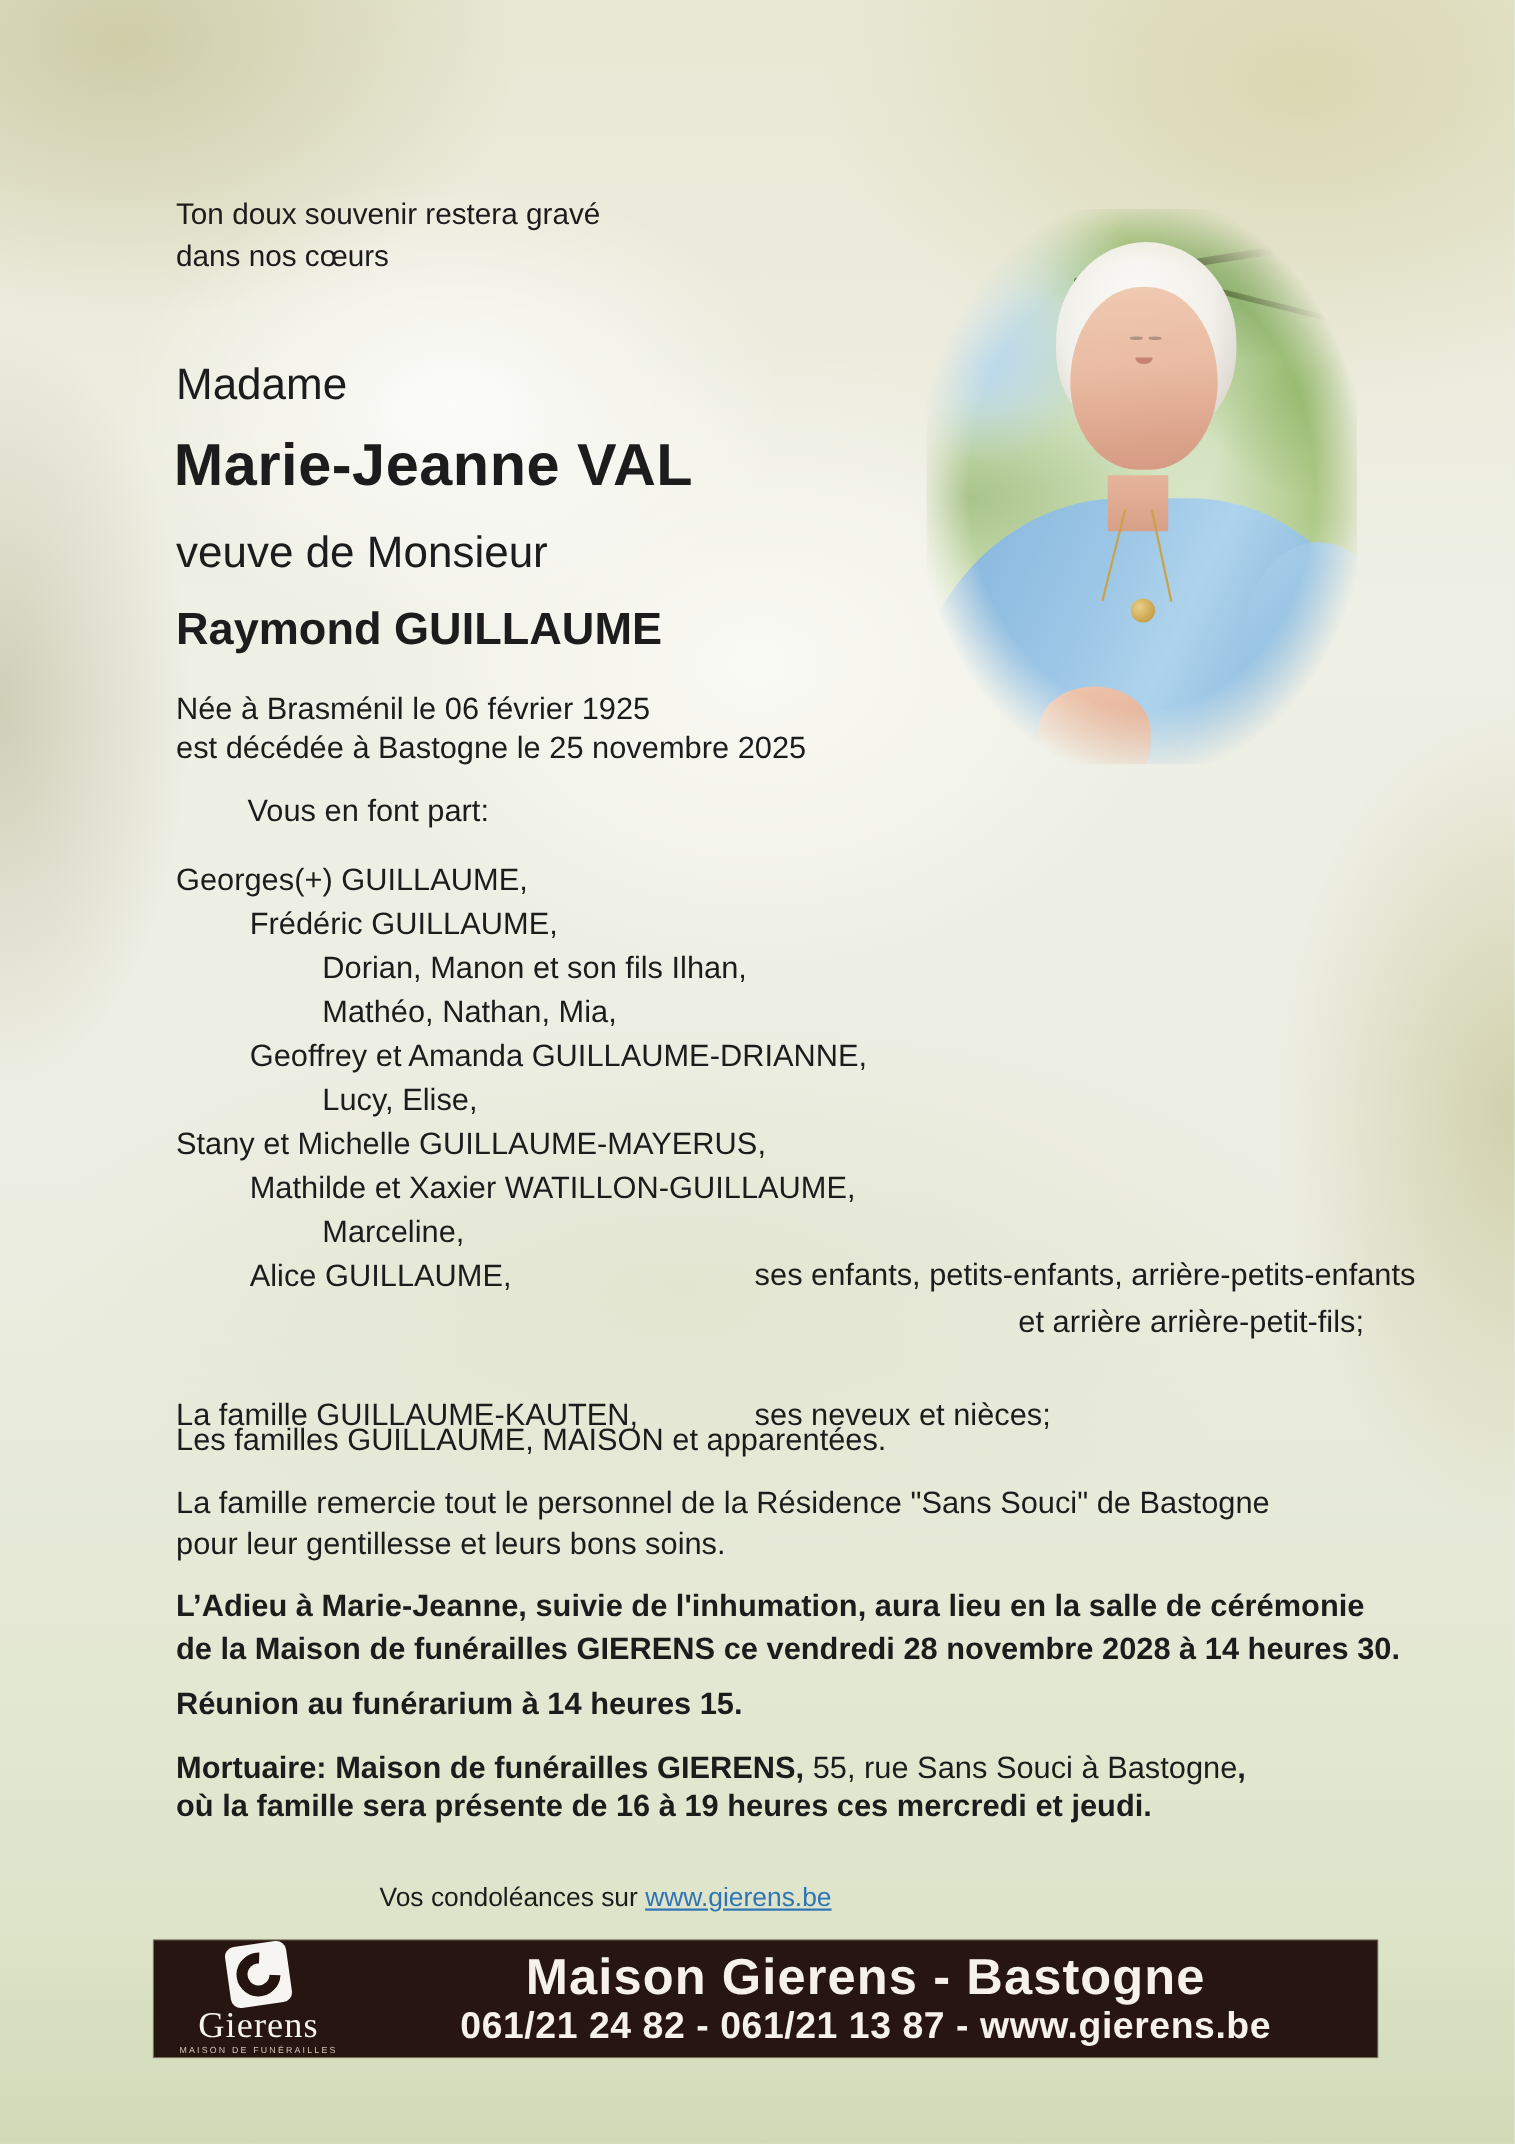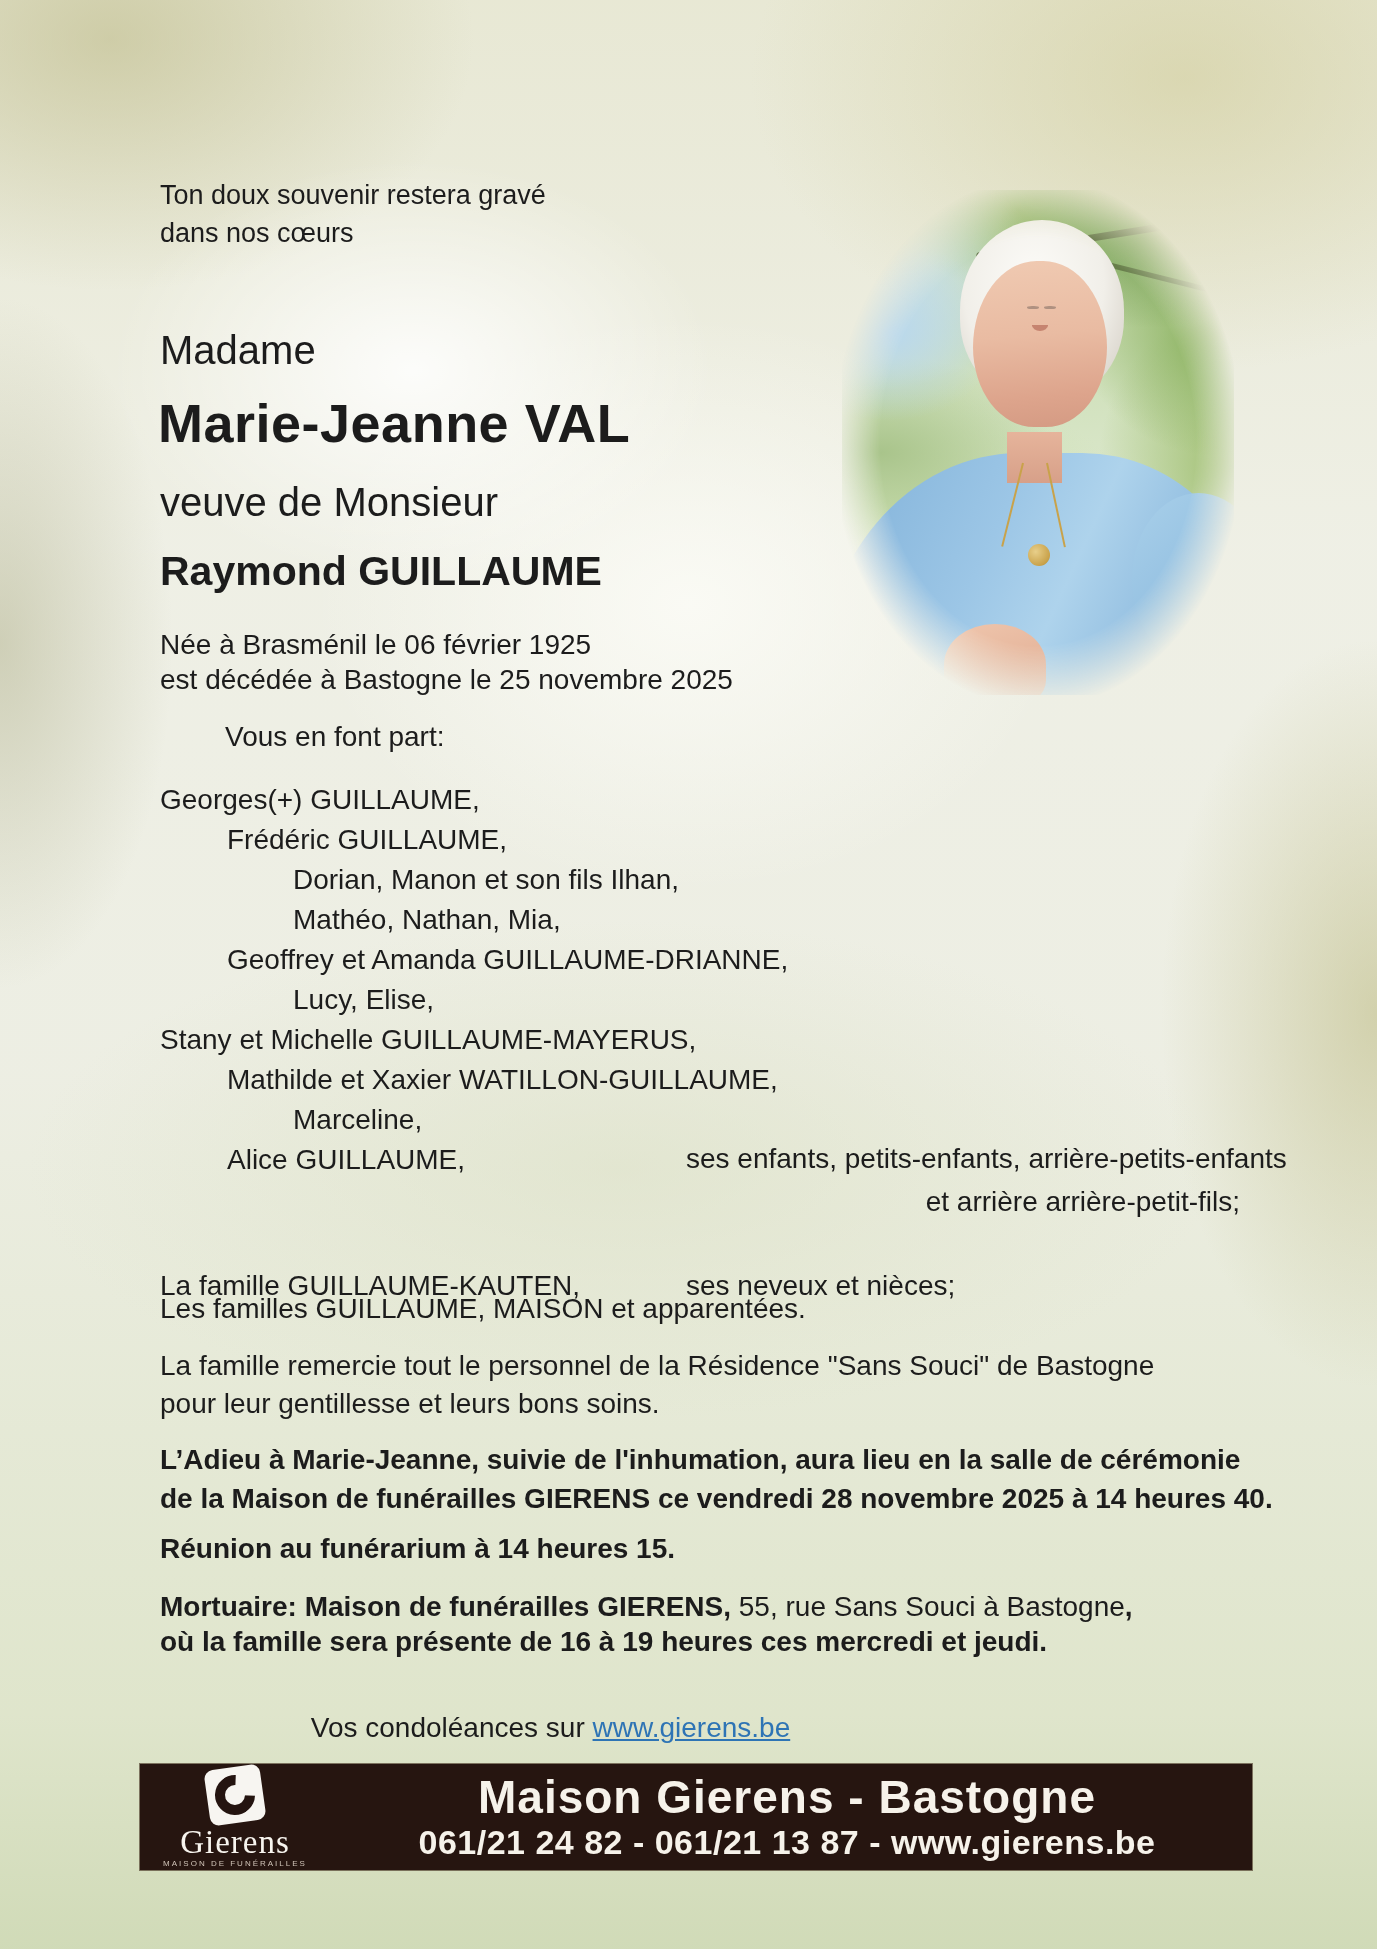--- a/index.html
+++ b/index.html
@@ -77,21 +77,21 @@
   .rel-children{left:686px;top:1141px;width:554px;font-size:28px;}
   .rel-children .l1{line-height:36px;text-align:left;white-space:nowrap;}
   .rel-children .l2{line-height:50px;text-align:right;white-space:nowrap;}
   .row-kauten{left:160px;top:1238px;width:1080px;font-size:28px;white-space:nowrap;margin-top:32px;}
   .row-kauten .neveux{position:absolute;left:526px;top:0;}
   .familles{left:160px;top:1290px;font-size:28px;}
   .thanks{left:160px;top:1347px;font-size:28px;line-height:38px;}
   .ceremony{left:160px;top:1440px;font-size:28px;line-height:39px;font-weight:bold;}
   .reunion{left:160px;top:1533px;font-size:28px;font-weight:bold;}
   .mortuary{left:160px;top:1589px;font-size:28px;line-height:35px;}
-  .condolences{left:0;top:1712px;width:1101px;text-align:center;font-size:28px;}
+  .condolences{left:0;top:1712px;width:1101px;text-align:center;font-size:24px;}
   .condolences a{text-decoration:underline;}
 
   
   .banner{left:140px;top:1764px;width:1112px;height:106px;background:#261510;
     display:flex;align-items:center;box-shadow:0 0 0 1px rgba(60,40,25,.6);}
   .logo-block{width:190px;display:flex;flex-direction:column;align-items:center;justify-content:center;padding-top:2px;}
   .logo-icon{width:56px;height:56px;background:#f7f5f1;border-radius:9px;transform:rotate(-8deg);position:relative;margin-bottom:2px;}
   .logo-icon::before{content:'';position:absolute;inset:8px;border:10px solid #241410;border-radius:50%;
     border-right-color:transparent;transform:rotate(-35deg);}
   .logo-word{color:#f7f4ee;font-size:33px;line-height:34px;letter-spacing:1px;font-family:Liberation Serif, serif;}
@@ -165,21 +165,21 @@
 
   <div class="abs familles body-text">Les familles GUILLAUME, MAISON et apparentées.</div>
 
   <div class="abs thanks">
     <div>La famille remercie tout le personnel de la Résidence "Sans Souci" de Bastogne</div>
     <div>pour leur gentillesse et leurs bons soins.</div>
   </div>
 
   <div class="abs ceremony">
     <div>L’Adieu à Marie-Jeanne, suivie de l'inhumation, aura lieu en la salle de cérémonie</div>
-    <div>de la Maison de funérailles GIERENS ce vendredi 28 novembre 2025 à 14 heures 40.</div>
+    <div>de la Maison de funérailles GIERENS ce vendredi 28 novembre 2028 à 14 heures 30.</div>
   </div>
 
   <div class="abs reunion">Réunion au funérarium à 14 heures 15.</div>
 
   <div class="abs mortuary">
     <div>
       <span class="bold">Mortuaire: Maison de funérailles GIERENS,</span><span> 55, rue Sans Souci à Bastogne</span><span class="bold">,</span>
     </div>
     <div class="bold">où la famille sera présente de 16 à 19 heures ces mercredi et jeudi.</div>
   </div>

